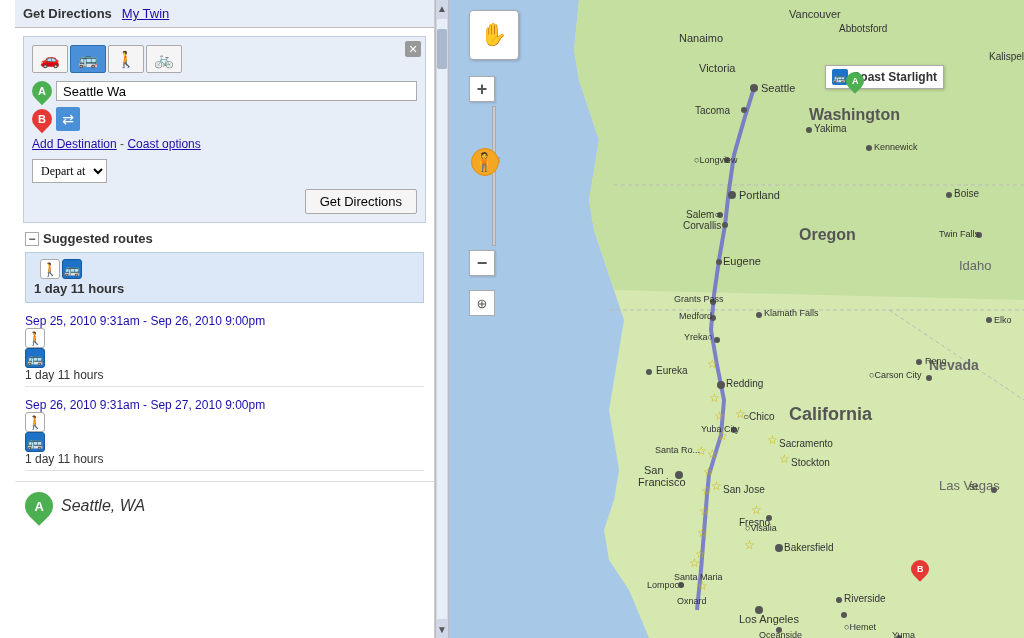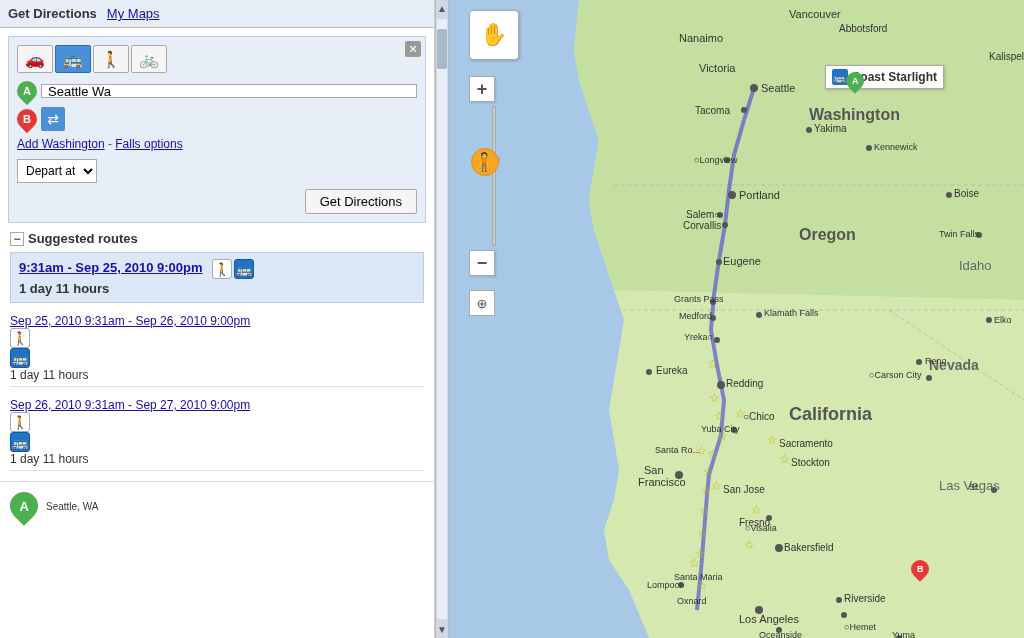--- a/index.html
+++ b/index.html
@@ -8,20 +8,21 @@
     
     .left-panel {
       width: 435px;
       min-width: 435px;
       height: 638px;
       background: #fff;
       display: flex;
       flex-direction: column;
       border-right: 1px solid #ccc;
       overflow-y: auto;
+      padding-left: 15px;
     }
 
     .directions-header {
       background: #e8eef7;
       padding: 6px 8px;
       display: flex;
       align-items: center;
       gap: 10px;
       border-bottom: 1px solid #bbb;
     }
@@ -105,21 +106,21 @@
     .marker-b { background: #e53935; }
     .marker-letter {
       transform: rotate(45deg);
       color: #fff;
       font-size: 11px;
       font-weight: bold;
     }
 
     .direction-input {
       flex: 1;
-      height: 14px;
+      height: 20px;
       border: 1px solid #aaa;
       padding: 2px 6px;
       font-size: 13px;
       background: #fff;
     }
 
     .swap-btn {
       width: 24px;
       height: 24px;
       background: #4a90d9;
@@ -149,20 +150,21 @@
       align-items: center;
       gap: 6px;
       margin-bottom: 6px;
     }
     .depart-select {
       height: 24px;
       border: 1px solid #aaa;
       background: #fff;
       font-size: 12px;
       padding: 0 4px;
+      font-family: Liberation Serif, serif;
     }
 
     .get-directions-btn {
       display: block;
       margin-left: auto;
       padding: 4px 14px;
       background: #f5f5f5;
       border: 1px solid #aaa;
       font-size: 13px;
       cursor: pointer;
@@ -234,21 +236,20 @@
     .transit-badge { background: #1e73c8; border: 1px solid #1558a0; color: #fff; }
     .route-duration { font-size: 13px; font-weight: bold; color: #333; margin-top: 2px; }
 
     .route-item-plain {
       margin-bottom: 6px;
       padding: 4px 0;
       border-bottom: 1px solid #e0e0e0;
     }
     .route-item-plain .route-link {
       color: #1a0dab;
-      text-decoration: underline;
       font-size: 12px;
       cursor: pointer;
     }
     .route-item-plain .route-duration-small {
       font-size: 12px;
       color: #333;
     }
 
     .location-footer {
       display: flex;
@@ -269,22 +270,23 @@
       justify-content: center;
       flex-shrink: 0;
     }
     .marker-pin-a .letter {
       transform: rotate(45deg);
       color: #fff;
       font-size: 13px;
       font-weight: bold;
     }
     .location-name {
-      font-size: 10px;
+      font-size: 16px;
       color: #333;
+      font-style: italic;
     }
 
     
     .scrollbar-divider {
       width: 14px;
       background: #d0d8e8;
       height: 638px;
       display: flex;
       flex-direction: column;
       align-items: center;
@@ -479,21 +481,21 @@
     }
 
   </style>
 </head>
 <body>
 
 <div class="left-panel">
 
   <div class="directions-header">
     <span class="directions-header-title">Get Directions</span>
-    <a class="my-maps-link">My Maps</a>
+    <a class="my-maps-link">My Twin</a>
   </div>
 
   <div class="form-box">
     <div class="close-btn">✕</div>
 
     <div class="transport-tabs">
       <div class="transport-tab">🚗</div>
       <div class="transport-tab active">🚌</div>
       <div class="transport-tab">🚶</div>
       <div class="transport-tab">🚲</div>
@@ -507,43 +509,42 @@
     </div>
 
     <div class="input-row">
       <div class="marker-b">
         <span class="marker-letter">B</span>
       </div>
       <button class="swap-btn">⇄</button>
     </div>
 
     <div class="add-hide-row">
-      <a>Add Washington</a> -
-      <a>Falls options</a>
+      <a>Add Destination</a> -
+      <a>Coast options</a>
     </div>
 
     <div class="depart-row">
       <select class="depart-select">
         <option>Depart at</option>
       </select>
     </div>
 
     <button class="get-directions-btn">Get Directions</button>
   </div>
 
 
   <div class="suggested-routes">
     <div class="suggested-label">
       <span class="minus-icon">−</span>
       <span>Suggested routes</span>
     </div>
 
     <div class="route-item">
       <div>
-        <span class="route-time-highlighted">9:31am - Sep 25, 2010 9:00pm</span>
         <span class="route-icons">
           <span class="route-icon-badge walk-badge">🚶</span>
           <span class="route-icon-badge transit-badge">🚌</span>
         </span>
       </div>
       <div class="route-duration">1 day 11 hours</div>
     </div>
 
     <div class="route-item-plain">
       <div>

